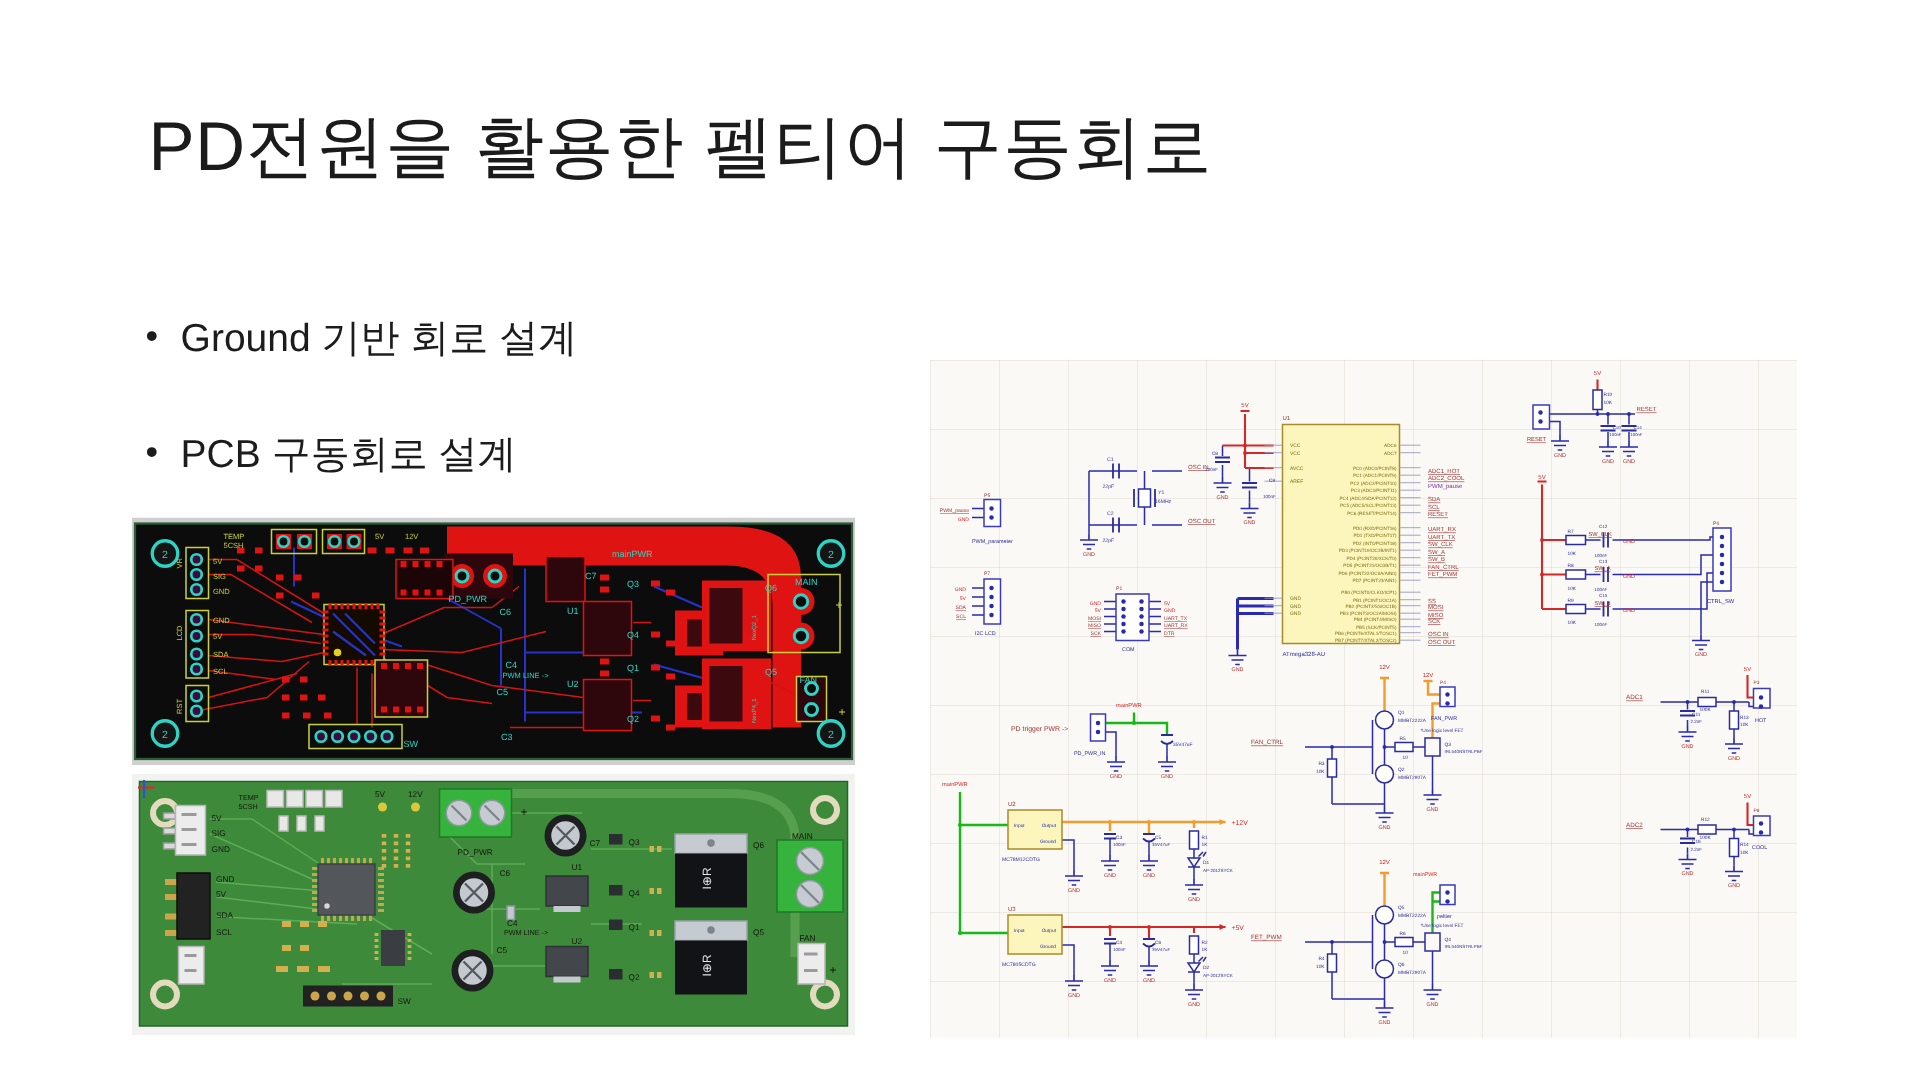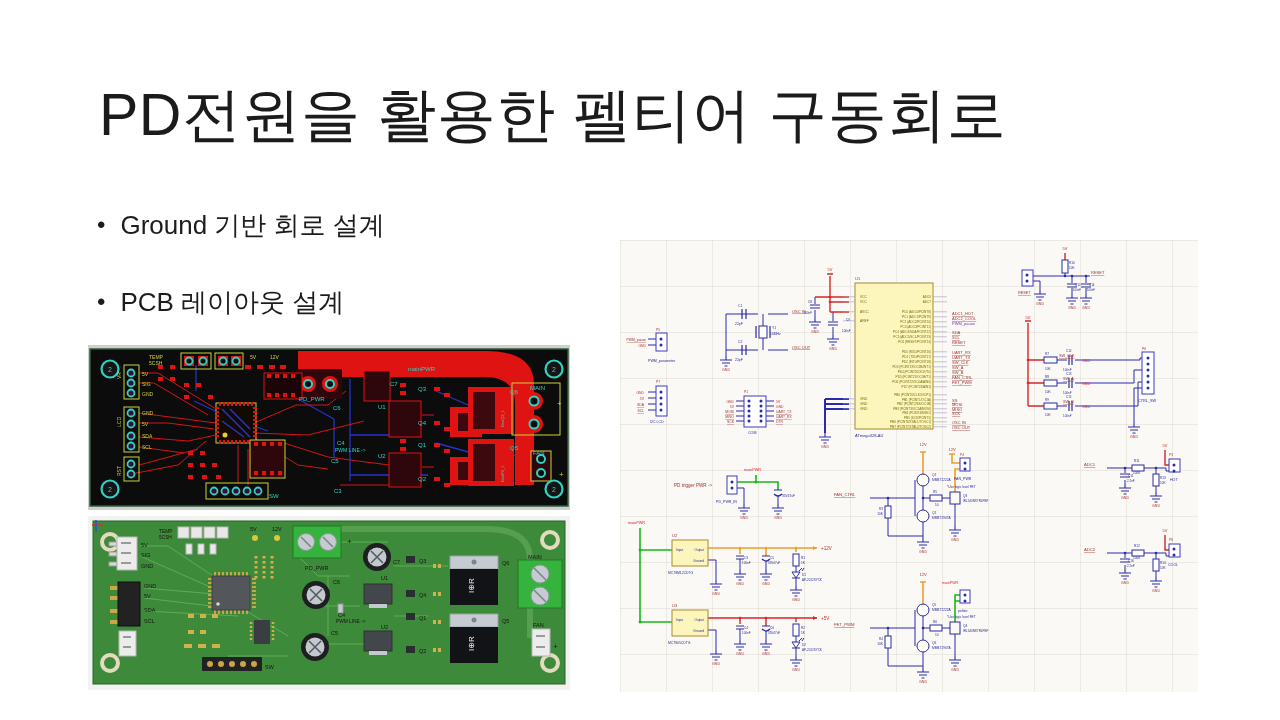--- a/index.html
+++ b/index.html
@@ -1,18 +1,18 @@
 <!DOCTYPE html>
 <html><head>
 <meta charset="utf-8">
 <style>
   html,body{margin:0;padding:0;background:#ffffff;}
   body{width:1280px;height:720px;position:relative;overflow:hidden;
        font-family:"Liberation Sans",sans-serif;color:#1c1c1c;}
-  .title{position:absolute;left:99px;top:36px;font-size:59px;font-weight:400;
+  .title{position:absolute;left:99px;top:36px;font-size:46px;font-weight:400;
          letter-spacing:0.5px;color:#1b1b1b;white-space:nowrap;}
   .bullets{position:absolute;left:97px;top:208px;}
   .bullet-item{display:flex;align-items:flex-start;font-size:26px;color:#1c1c1c;margin-bottom:42px;white-space:nowrap;}
   .bm{margin-right:15px;font-size:24px;line-height:34px;}
   .fig{position:absolute;}
   #fig-layout{left:88px;top:345px;width:482px;height:165px;}
   #fig-render{left:88px;top:516px;width:482px;height:174px;}
   #fig-sch{left:620px;top:240px;width:578px;height:452px;
      background-color:#faf9f5;
      background-image:linear-gradient(rgba(175,165,145,.18) 1px,transparent 1px),
@@ -27,21 +27,21 @@
 
 <h1 class="title">PD전원을 활용한 펠티어 구동회로</h1>
 
 <div class="bullets">
   <div class="bullet-item">
     <span class="bm">•</span>
     <span>Ground 기반 회로 설계</span>
   </div>
   <div class="bullet-item">
     <span class="bm">•</span>
-    <span>PCB 레이아웃 설계</span>
+    <span>PCB 구동회로 설계</span>
   </div>
 </div>
 
 <div class="fig" id="fig-layout">
 <svg viewBox="0 0 482 165" width="482" height="165">
   <rect x="0" y="0" width="482" height="165" fill="#cfcfcf"></rect>
   <rect x="2" y="4" width="478" height="157" fill="#0c0c0c" stroke="#2c5f38" stroke-width="1.5"></rect>
 
   <path d="M210,6 H398 Q446,6 446,40 V140 H427 V58 Q427,32 396,32 H210 Z" fill="#e01313"></path>
 

